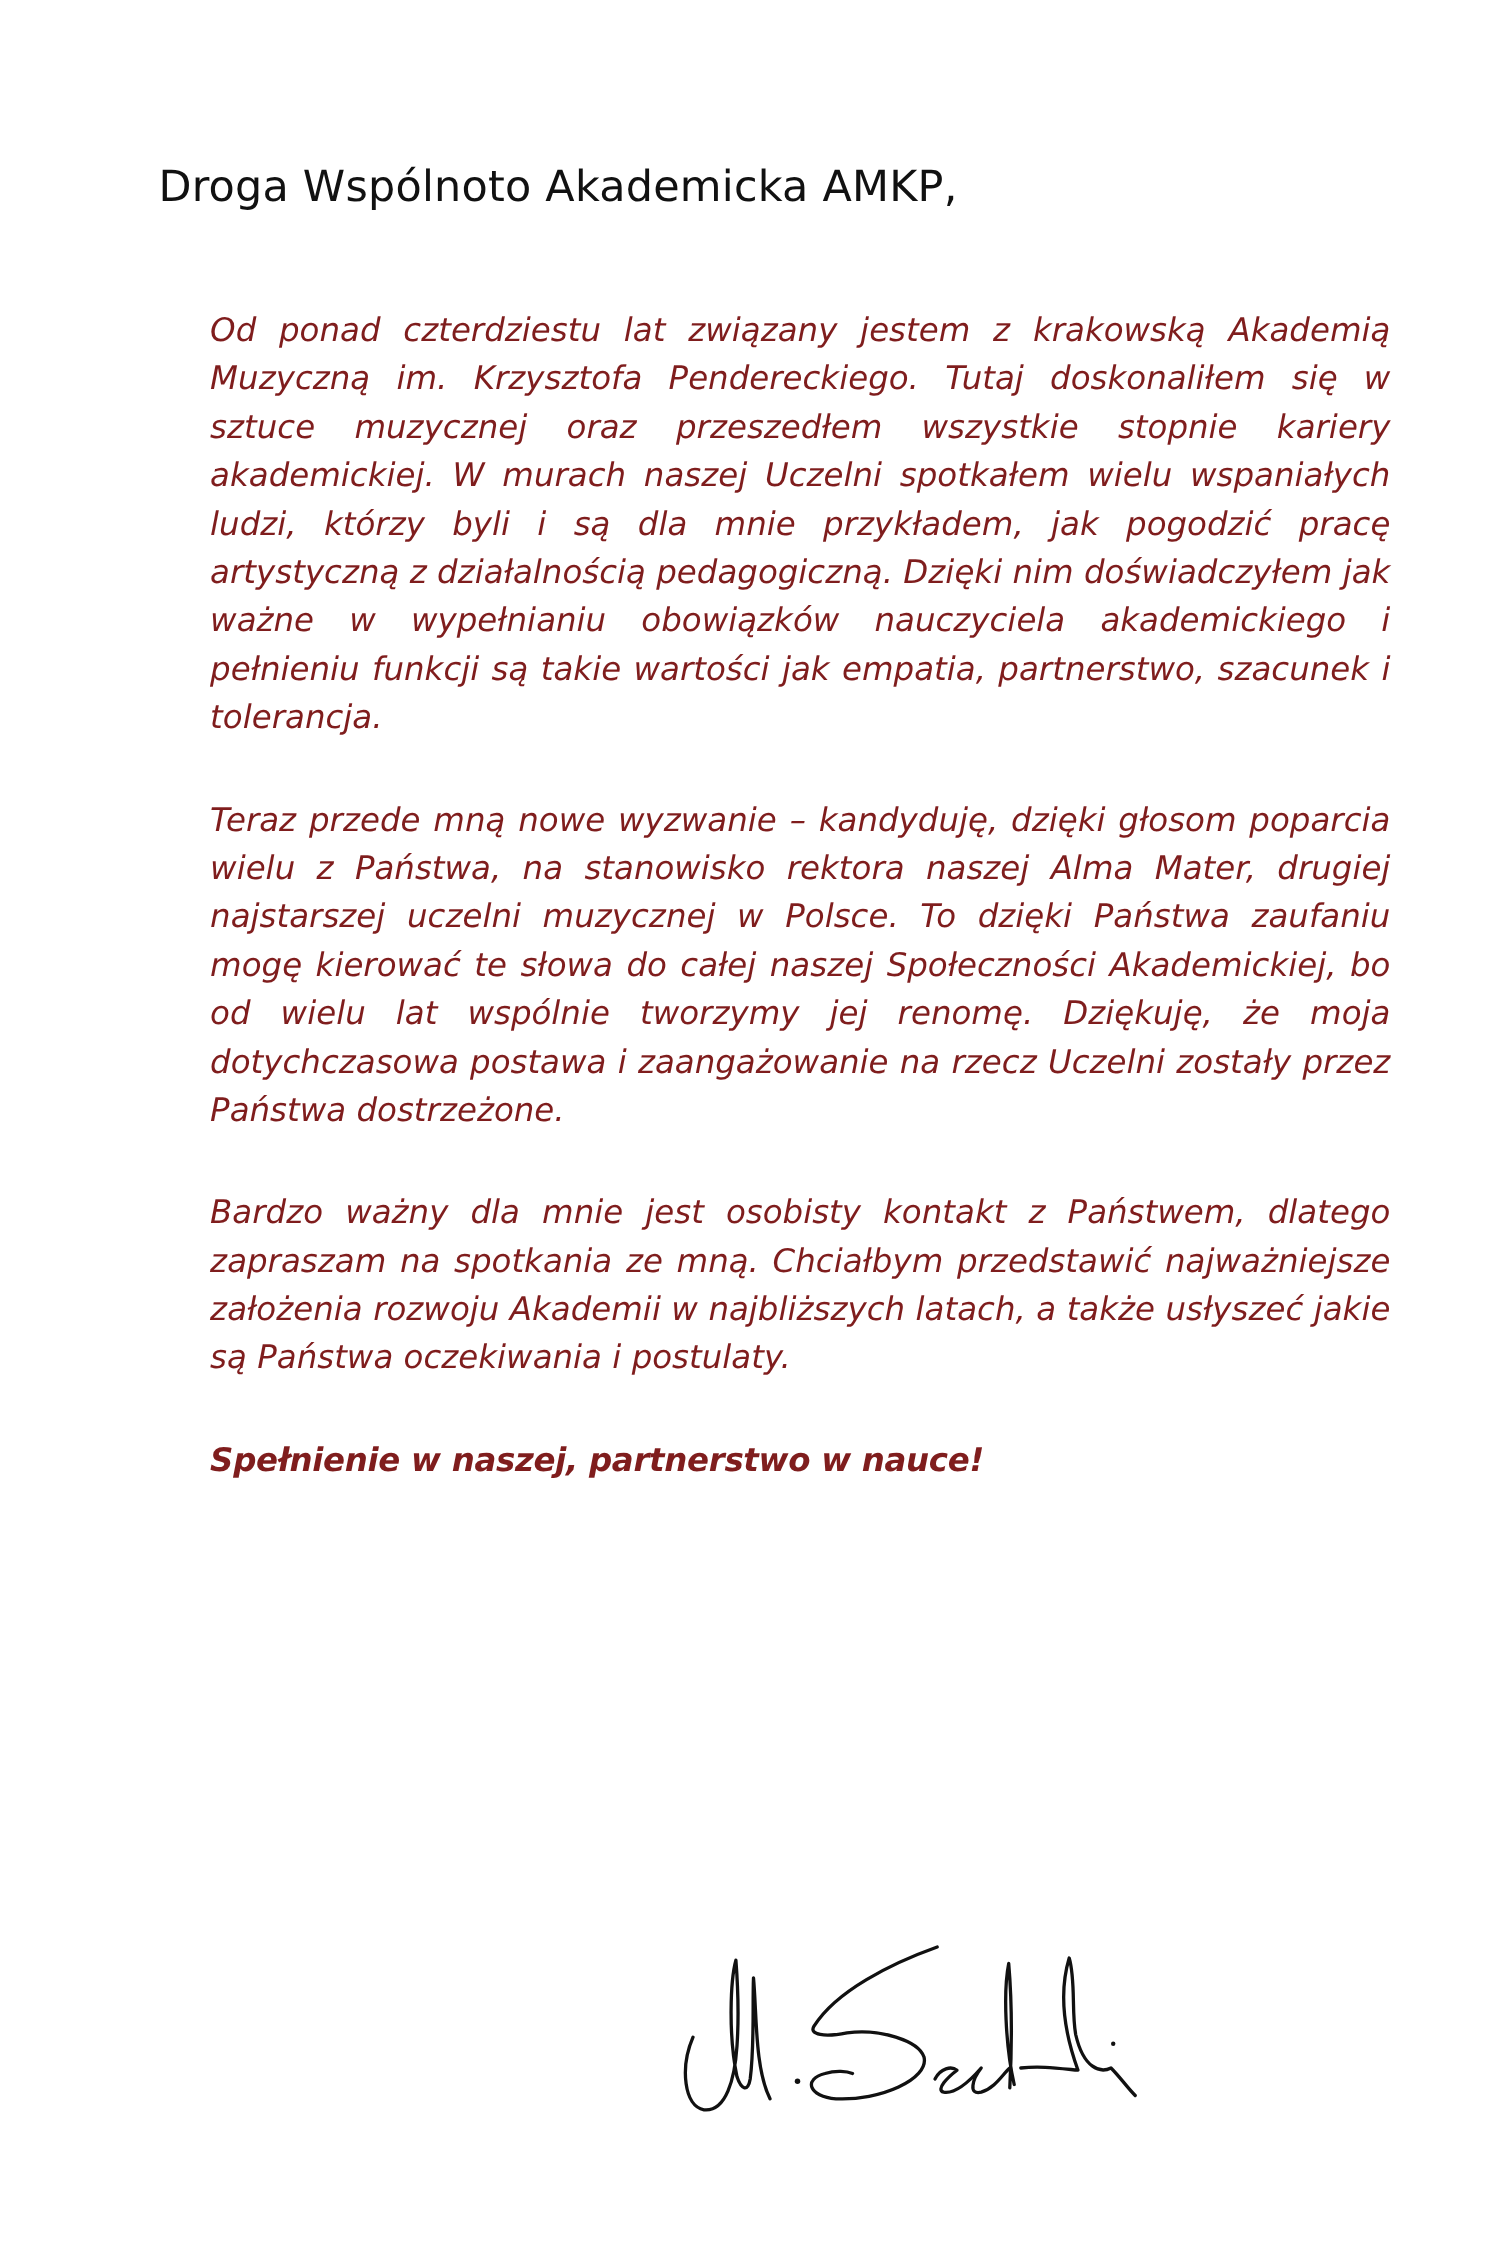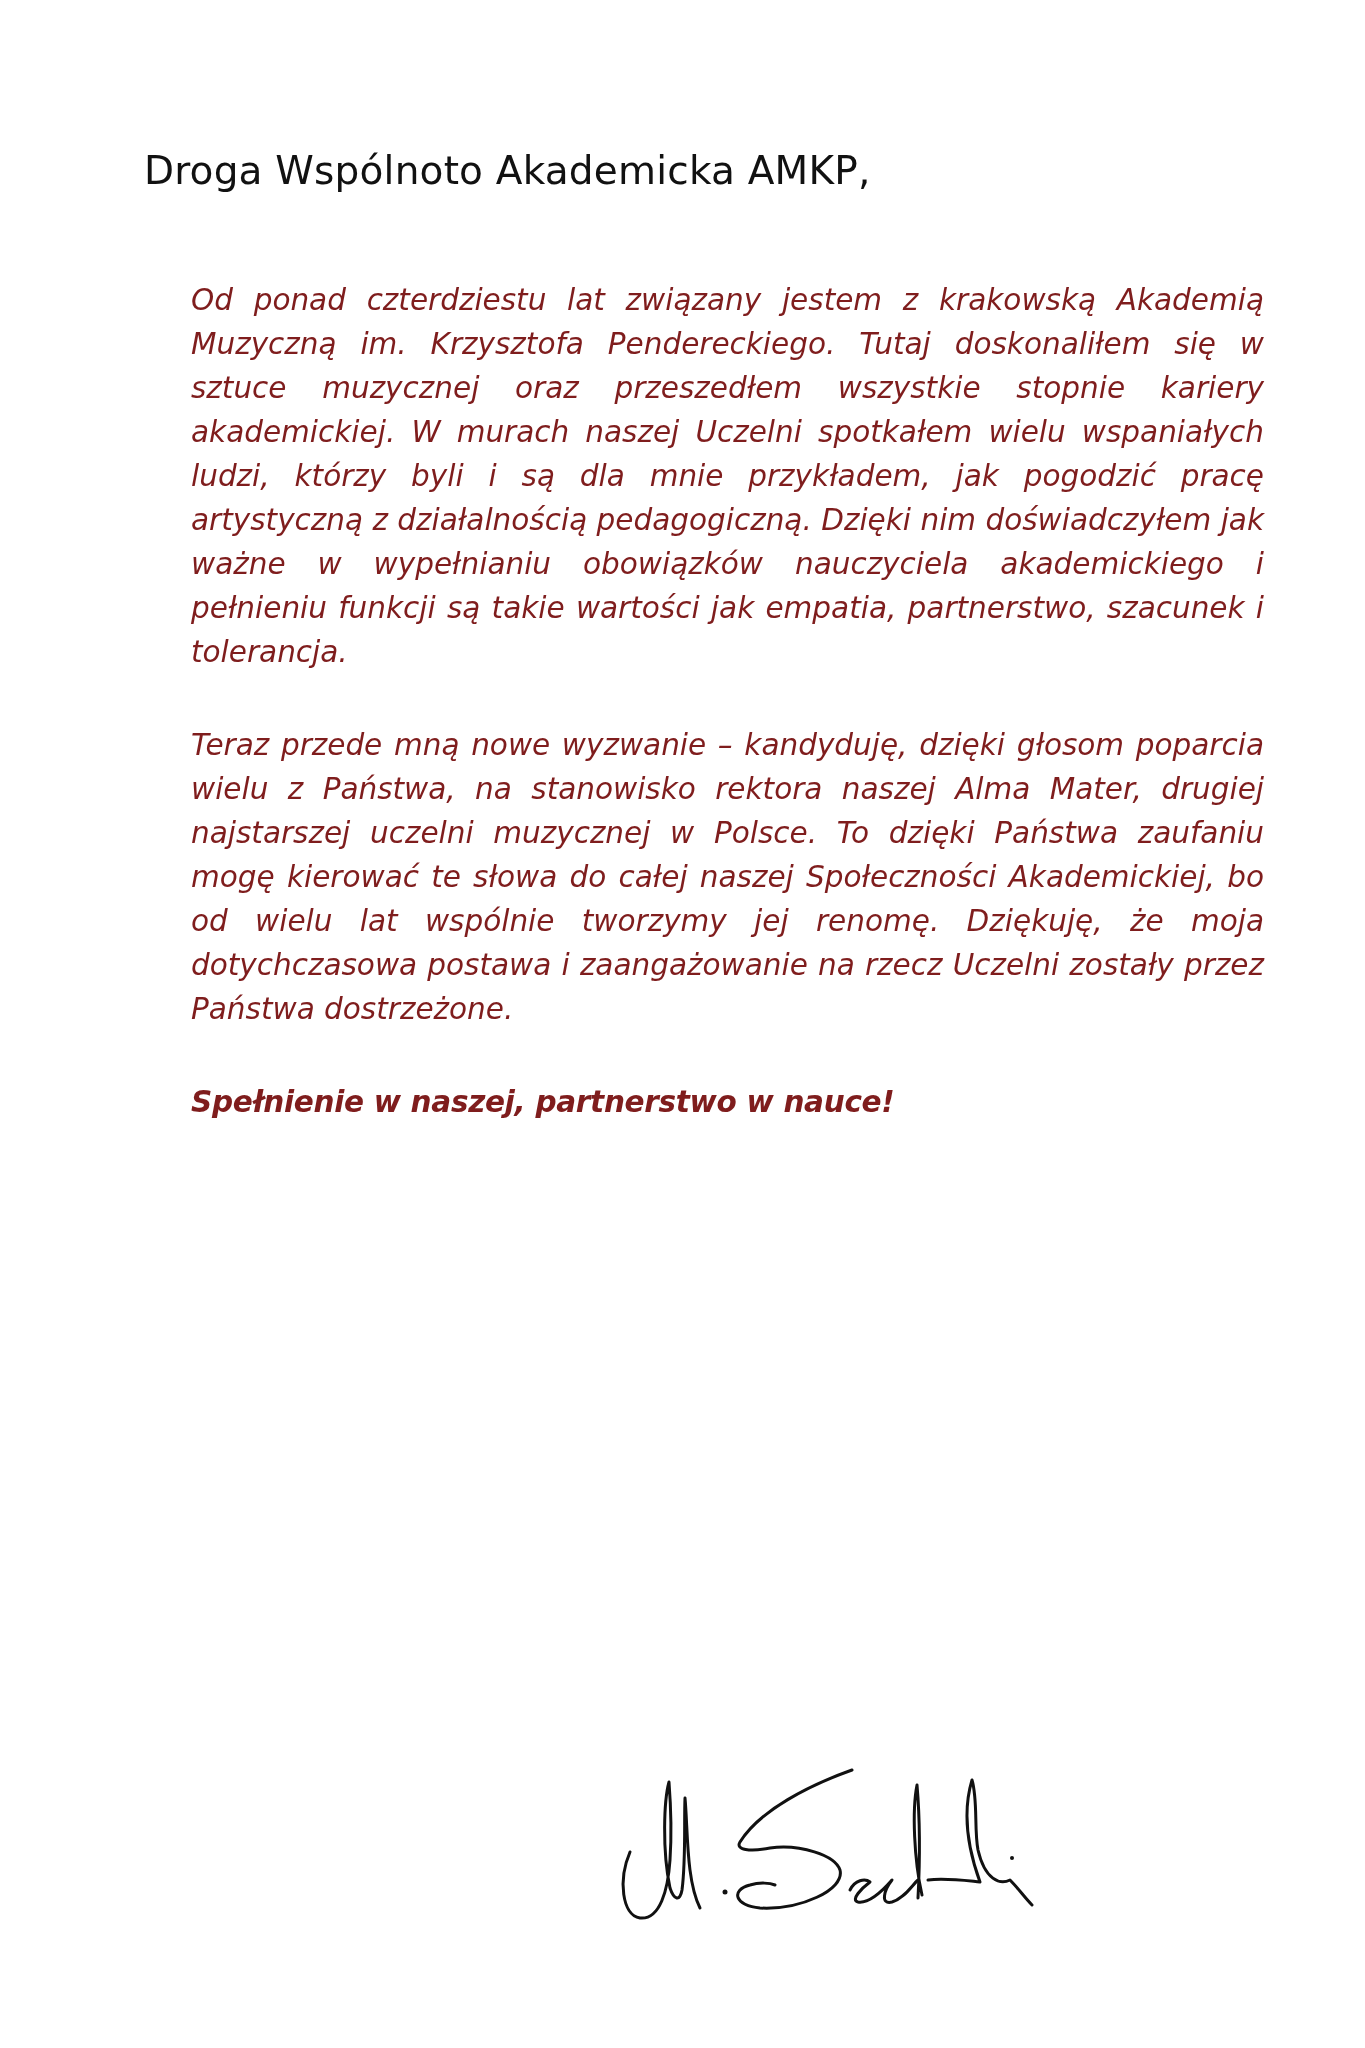--- a/index.html
+++ b/index.html
@@ -31,20 +31,21 @@
 </style>
 </head>
 <body>
 
 <div class="page">
   <h1 class="greeting">Droga Wspólnoto Akademicka AMKP,</h1>
 
   <div class="body-text">
     <p>Od ponad czterdziestu lat związany jestem z krakowską Akademią Muzyczną im. Krzysztofa Pendereckiego. Tutaj doskonaliłem się w sztuce muzycznej oraz przeszedłem wszystkie stopnie kariery akademickiej. W murach naszej Uczelni spotkałem wielu wspaniałych ludzi, którzy byli i są dla mnie przykładem, jak pogodzić pracę artystyczną z działalnością pedagogiczną. Dzięki nim doświadczyłem jak ważne w wypełnianiu obowiązków nauczyciela akademickiego i pełnieniu funkcji są takie wartości jak empatia, partnerstwo, szacunek i tolerancja.</p>
     <p>Teraz przede mną nowe wyzwanie – kandyduję, dzięki głosom poparcia wielu z Państwa, na stanowisko rektora naszej Alma Mater, drugiej najstarszej uczelni muzycznej w Polsce. To dzięki Państwa zaufaniu mogę kierować te słowa do całej naszej Społeczności Akademickiej, bo od wielu lat wspólnie tworzymy jej renomę. Dziękuję, że moja dotychczasowa postawa i zaangażowanie na rzecz Uczelni zostały przez Państwa dostrzeżone.</p>
+    <p>Bardzo ważny dla mnie jest osobisty kontakt z Państwem, dlatego zapraszam na spotkania ze mną. Chciałbym przedstawić najważniejsze założenia rozwoju Akademii w najbliższych latach, a także usłyszeć jakie są Państwa oczekiwania i postulaty.</p>
     <p class="closing">Spełnienie w naszej, partnerstwo w nauce!</p>
   </div>
 
   <svg class="signature" viewBox="0 0 460 200" xmlns="http://www.w3.org/2000/svg">
 
     <path d="M30 112 C18 140, 22 175, 40 178 C60 180, 68 150, 70 120 C72 90, 70 55, 69 42 C64 60, 62 110, 70 148 C74 160, 80 162, 82 150 C86 120, 84 80, 85 58 C88 90, 86 140, 100 168"></path>
     <circle cx="125" cy="152" r="2.5"></circle>
 
     <path d="M252 30 C210 45, 160 70, 140 102 C135 110, 150 112, 170 108 C200 104, 235 115, 240 130 C245 150, 200 170, 160 168 C135 166, 130 150, 150 145 C160 142, 170 143, 175 145"></path>
 

